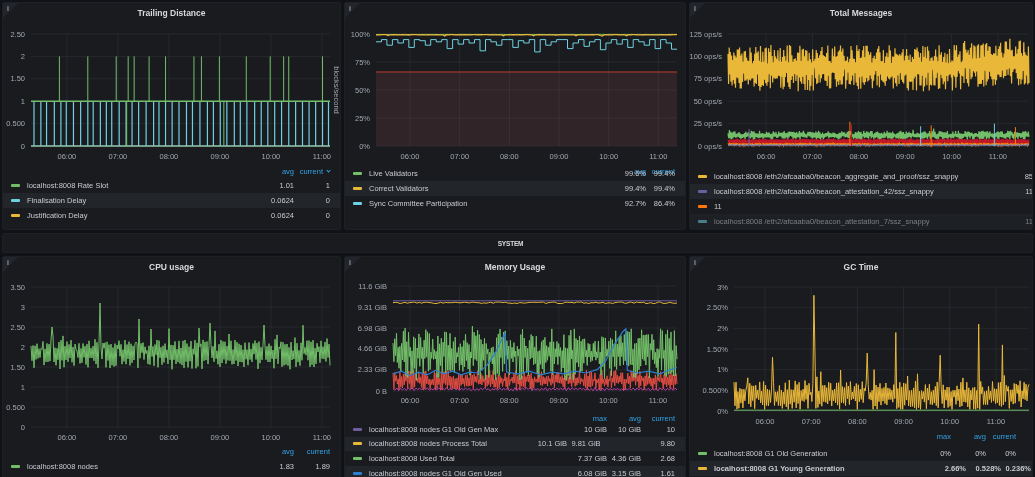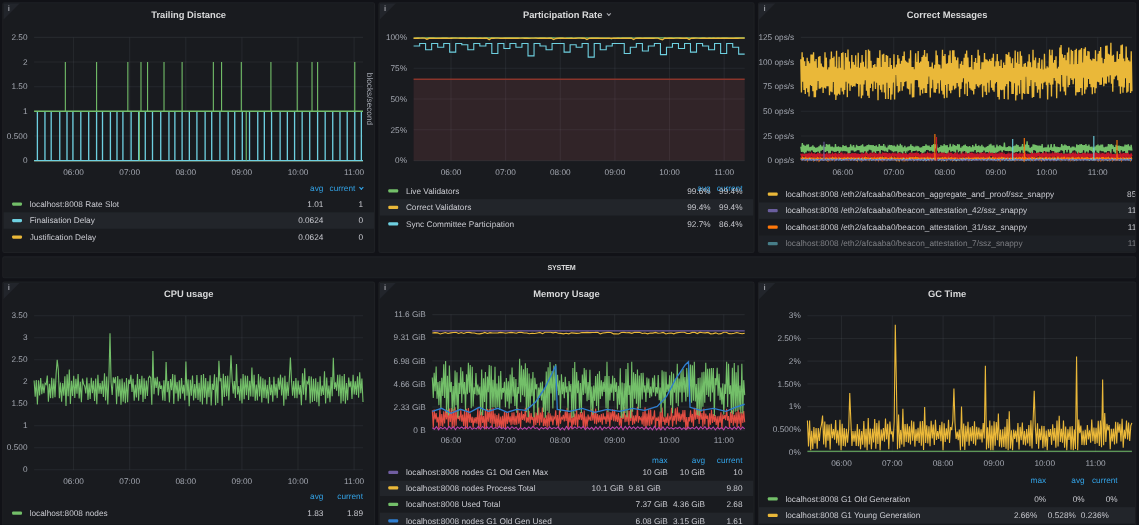--- a/index.html
+++ b/index.html
@@ -148,21 +148,20 @@
           <span class="llabel">Justification Delay</span>
           <span class="lval" style="width: 60px;">0.0624</span>
           <span class="lval" style="width: 36px;">0</span>
         </div>
       </div>
     </section>
     <section class="panel" style="grid-area: 1 / 2;">
       <div class="corner">
         <span>i</span>
       </div>
-      <div class="ptitle">Participation Rate<span class="chev"></span></div>
       <svg class="chart" width="340" height="226" viewBox="0 0 340 226">
         <line x1="31" x2="332" y1="31" y2="31" stroke="rgba(204,212,224,0.07)" stroke-width="1"></line>
         <text x="25" y="33.5" fill="#a3a7b0" font-size="7.5px" text-anchor="end">100%</text>
         <line x1="31" x2="332" y1="59" y2="59" stroke="rgba(204,212,224,0.07)" stroke-width="1"></line>
         <text x="25" y="61.5" fill="#a3a7b0" font-size="7.5px" text-anchor="end">75%</text>
         <line x1="31" x2="332" y1="87" y2="87" stroke="rgba(204,212,224,0.07)" stroke-width="1"></line>
         <text x="25" y="89.5" fill="#a3a7b0" font-size="7.5px" text-anchor="end">50%</text>
         <line x1="31" x2="332" y1="115" y2="115" stroke="rgba(204,212,224,0.07)" stroke-width="1"></line>
         <text x="25" y="117.5" fill="#a3a7b0" font-size="7.5px" text-anchor="end">25%</text>
         <line x1="31" x2="332" y1="143" y2="143" stroke="rgba(204,212,224,0.07)" stroke-width="1"></line>
@@ -207,21 +206,21 @@
           <span class="llabel">Sync Committee Participation</span>
           <span class="lval" style="width: 60px;">92.7%</span>
           <span class="lval" style="width: 29px; text-align: right;">86.4%</span>
         </div>
       </div>
     </section>
     <section class="panel" style="grid-area: 1 / 3;">
       <div class="corner">
         <span>i</span>
       </div>
-      <div class="ptitle">Correct Messages</div>
+      <div class="ptitle">Total Messages</div>
       <svg class="chart" width="342" height="226" viewBox="0 0 342 226">
         <line x1="38" x2="339" y1="31" y2="31" stroke="rgba(204,212,224,0.07)" stroke-width="1"></line>
         <text x="32" y="33.5" fill="#a3a7b0" font-size="7.5px" text-anchor="end">125 ops/s</text>
         <line x1="38" x2="339" y1="53.39999999999999" y2="53.39999999999999" stroke="rgba(204,212,224,0.07)" stroke-width="1"></line>
         <text x="32" y="55.89999999999999" fill="#a3a7b0" font-size="7.5px" text-anchor="end">100 ops/s</text>
         <line x1="38" x2="339" y1="75.8" y2="75.8" stroke="rgba(204,212,224,0.07)" stroke-width="1"></line>
         <text x="32" y="78.3" fill="#a3a7b0" font-size="7.5px" text-anchor="end">75 ops/s</text>
         <line x1="38" x2="339" y1="98.19999999999999" y2="98.19999999999999" stroke="rgba(204,212,224,0.07)" stroke-width="1"></line>
         <text x="32" y="100.69999999999999" fill="#a3a7b0" font-size="7.5px" text-anchor="end">50 ops/s</text>
         <line x1="38" x2="339" y1="120.6" y2="120.6" stroke="rgba(204,212,224,0.07)" stroke-width="1"></line>
@@ -260,21 +259,20 @@
           <span class="llabel">localhost:8008 /eth2/afcaaba0/beacon_aggregate_and_proof/ssz_snappy</span>
           <span class="lval" style="margin-right: -1px;">85</span>
         </div>
         <div class="lrow" style="height: 14.9px; padding-right: 0px;">
           <span class="lmark" style="background: rgb(106, 94, 158);"></span>
           <span class="llabel">localhost:8008 /eth2/afcaaba0/beacon_attestation_42/ssz_snappy</span>
           <span class="lval" style="margin-right: -1px;">11</span>
         </div>
         <div class="lrow" style="height: 14.9px; padding-right: 0px;">
           <span class="lmark" style="background: rgb(255, 120, 10);"></span>
-          <span class="llabel">localhost:8008 /eth2/afcaaba0/beacon_attestation_31/ssz_snappy</span>
           <span class="lval" style="margin-right: -1px;">11</span>
         </div>
         <div class="lrow" style="height: 14.9px; padding-right: 0px; opacity: 0.55;">
           <span class="lmark" style="background: rgb(110, 208, 224);"></span>
           <span class="llabel">localhost:8008 /eth2/afcaaba0/beacon_attestation_7/ssz_snappy</span>
           <span class="lval" style="margin-right: -1px;">11</span>
         </div>
       </div>
     </section>
     <section class="panel" style="grid-area: 3 / 1;">
@@ -440,21 +438,21 @@
         <span style="width: 30px;">current</span>
       </div>
       <div class="legend" style="top: 189px;">
         <div class="lrow" style="height: 15px; padding-right: 16px;">
           <span class="lmark" style="background: rgb(115, 191, 105);"></span>
           <span class="llabel">localhost:8008 G1 Old Generation</span>
           <span class="lval" style="width: 56px;">0%</span>
           <span class="lval" style="width: 35px;">0%</span>
           <span class="lval" style="width: 30px;">0%</span>
         </div>
-        <div class="lrow" style="height: 15px; padding-right: 24px;">
+        <div class="lrow" style="height: 15px; padding-right: 1px; font-weight: bold;">
           <span class="lmark" style="background: rgb(234, 184, 57);"></span>
           <span class="llabel">localhost:8008 G1 Young Generation</span>
           <span class="lval" style="width: 56px;">2.66%</span>
           <span class="lval" style="width: 35px;">0.528%</span>
           <span class="lval" style="width: 30px;">0.236%</span>
         </div>
       </div>
     </section>
   </div>
 

